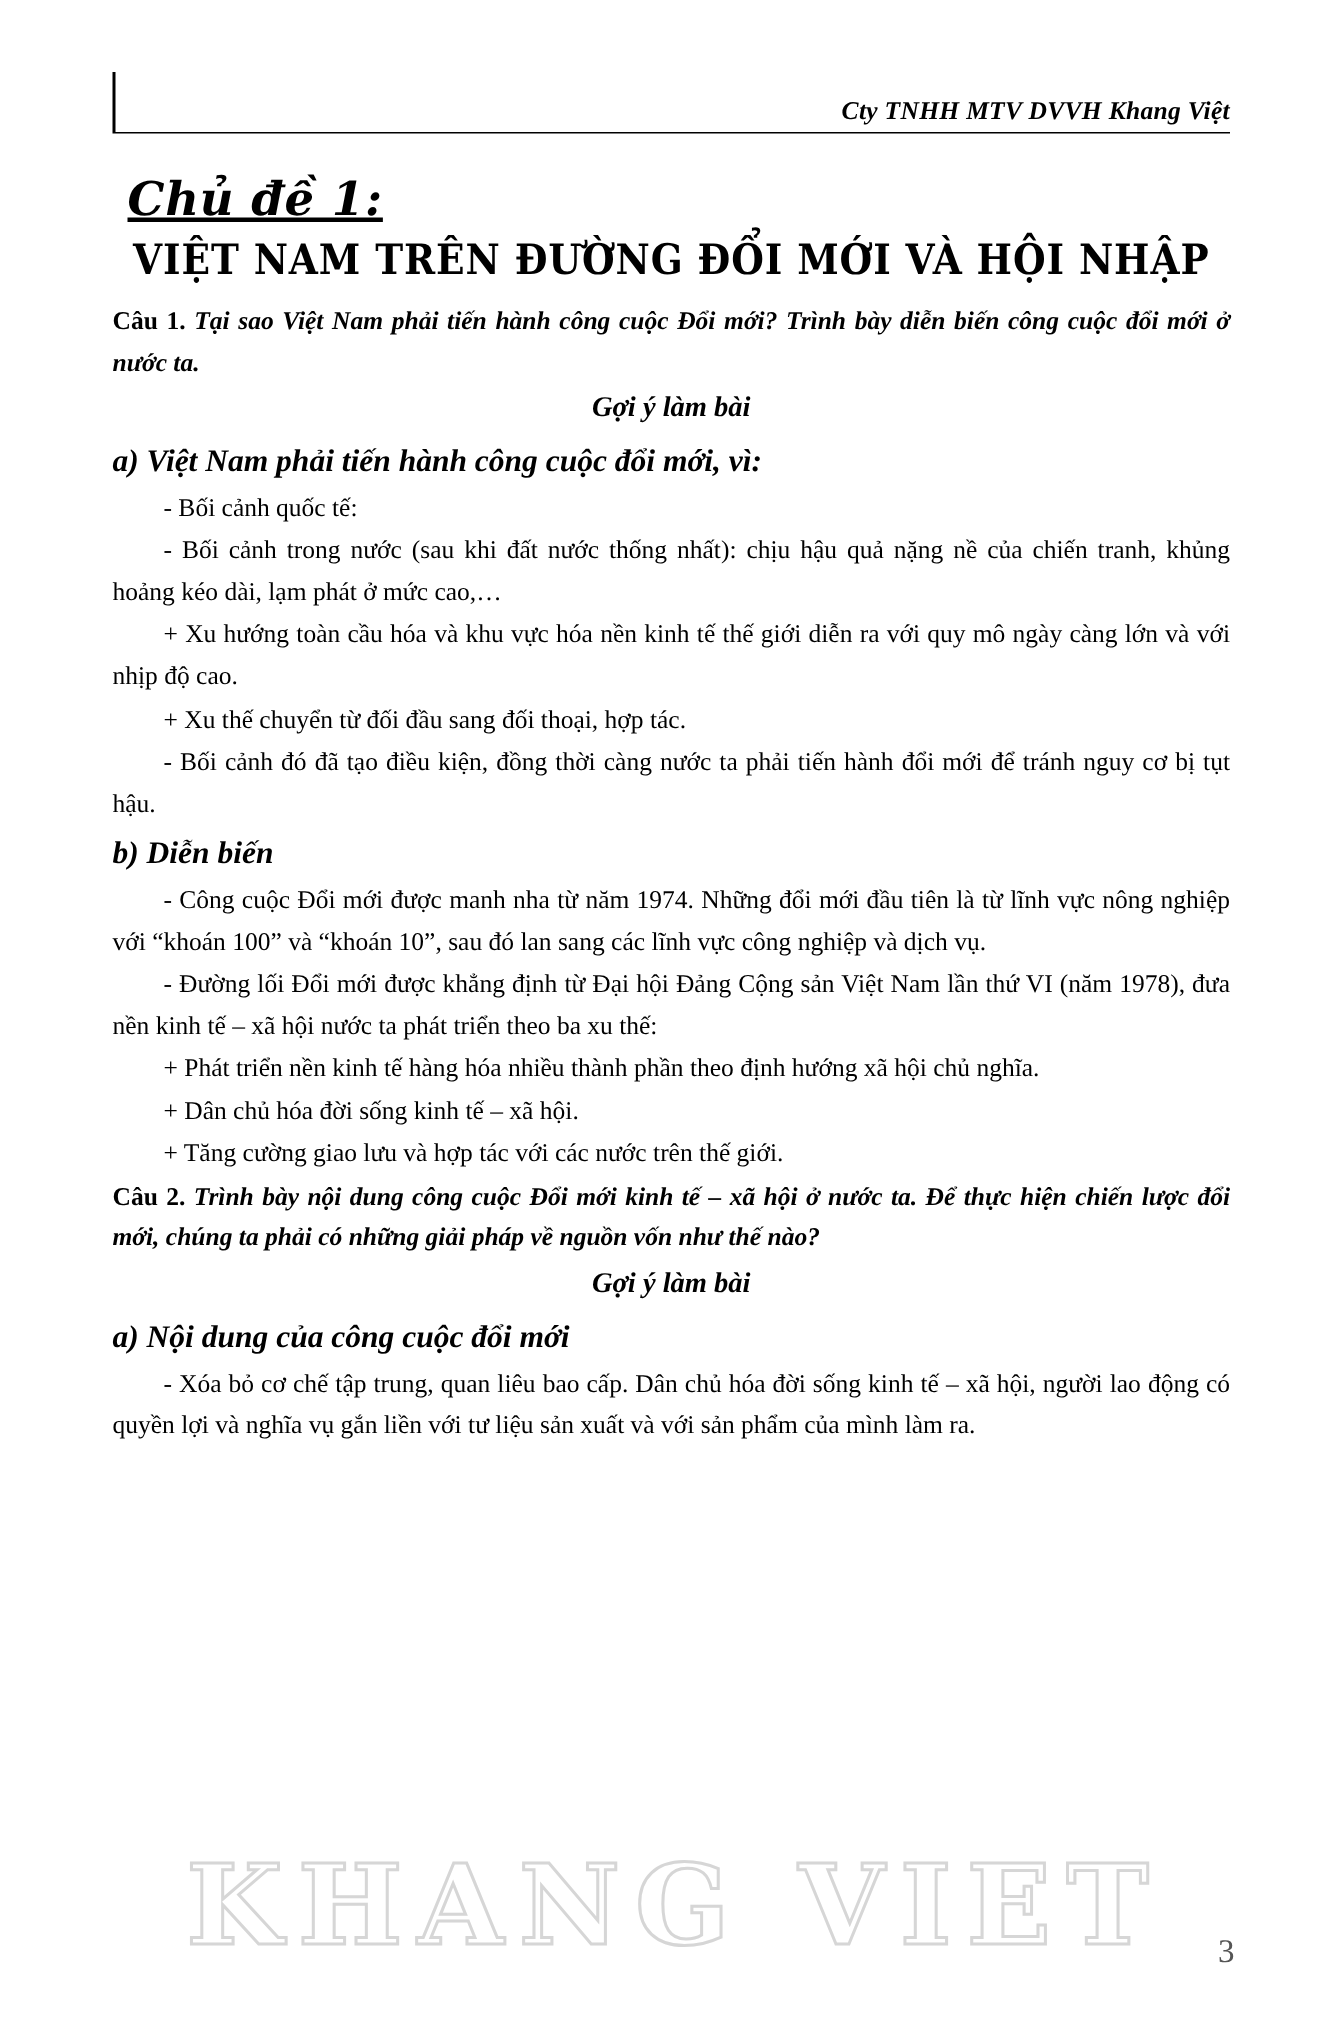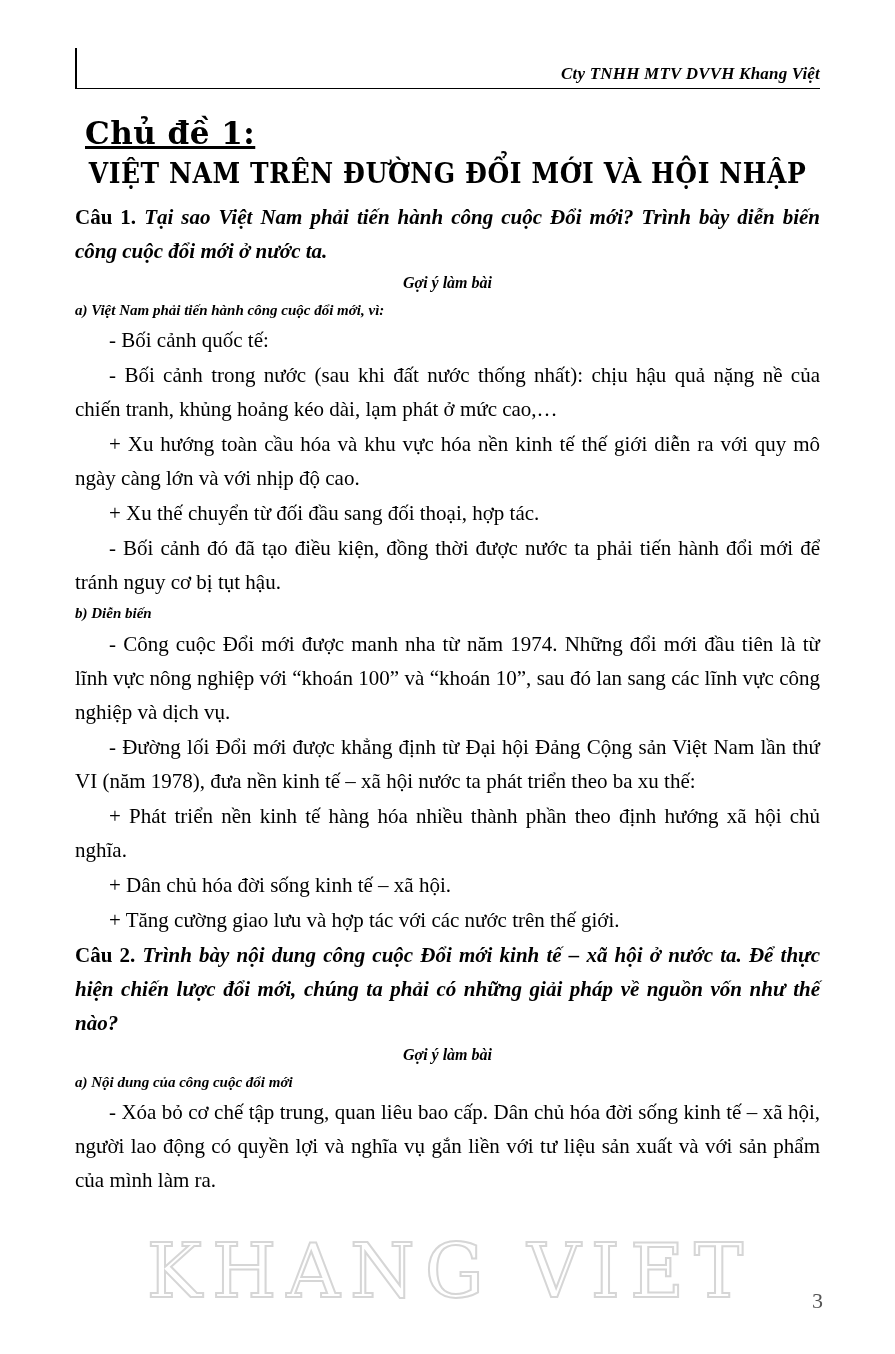--- a/index.html
+++ b/index.html
@@ -55,72 +55,73 @@
     white-space: nowrap;
   }
   
   .chapter-title {
     font-family: "DejaVu Serif", serif;
     font-weight: bold;
     font-size: 31px;
     text-decoration: underline;
     margin: 0 0 4px 10px;
     letter-spacing: 0.5px;
+    font-style: italic;
   }
   .main-title {
     text-align: center;
     font-family: "DejaVu Serif", serif;
     font-weight: bold;
     font-size: 25px;
     letter-spacing: 0.6px;
     margin: 6px 0 14px 0;
     transform: scaleY(1.12);
     transform-origin: center top;
   }
   
   p {
     margin: 0 0 1px 0;
-    font-size: 21px;
+    font-size: 17px;
     line-height: 1.62;
     text-align: justify;
   }
   .q-head {
     font-weight: bold;
     font-style: italic;
   }
   .q-head .q-label {
     font-style: normal;
   }
   .center-italic {
     text-align: center;
     font-weight: bold;
     font-style: italic;
-    font-size: 16px;
+    font-size: 19px;
     margin: 2px 0 2px 0;
   }
   .sub-head {
     font-weight: bold;
     font-style: italic;
-    font-size: 15px;
+    font-size: 21px;
     margin: 2px 0 1px 0;
     font-family: Liberation Serif, serif;
   }
   .hang {
     padding-left: 0;
     text-indent: 34px;
   }
   
   .watermark {
     position: absolute;
     left: 50px;
     bottom: 40px;
     width: 800px;
     text-align: center;
     font-family: "DejaVu Serif", serif;
-    font-weight: normal;
+    font-weight: bold;
     font-size: 74px;
     letter-spacing: 10px;
     color: #ffffff;
     -webkit-text-stroke: 2px #d6d6d6;
     text-shadow: 0 0 0 #d9d9d9;
     user-select: none;
     pointer-events: none;
   }
   .page-number {
     position: absolute;
@@ -148,21 +149,21 @@
 
     <p class="q-head"><span class="q-label">Câu 1.</span><span> Tại sao Việt Nam phải tiến hành công cuộc Đổi mới? Trình bày diễn biến công cuộc đổi mới ở nước ta.</span></p>
 
     <p class="center-italic">Gợi ý làm bài</p>
 
     <p class="sub-head">a) Việt Nam phải tiến hành công cuộc đổi mới, vì:</p>
     <p class="hang">- Bối cảnh quốc tế:</p>
     <p class="hang">- Bối cảnh trong nước (sau khi đất nước thống nhất): chịu hậu quả nặng nề của chiến tranh, khủng hoảng kéo dài, lạm phát ở mức cao,…</p>
     <p class="hang">+ Xu hướng toàn cầu hóa và khu vực hóa nền kinh tế thế giới diễn ra với quy mô ngày càng lớn và với nhịp độ cao.</p>
     <p class="hang">+ Xu thế chuyển từ đối đầu sang đối thoại, hợp tác.</p>
-    <p class="hang">- Bối cảnh đó đã tạo điều kiện, đồng thời được nước ta phải tiến hành đổi mới để tránh nguy cơ bị tụt hậu.</p>
+    <p class="hang">- Bối cảnh đó đã tạo điều kiện, đồng thời càng nước ta phải tiến hành đổi mới để tránh nguy cơ bị tụt hậu.</p>
 
     <p class="sub-head">b)  Diễn biến</p>
     <p class="hang">- Công cuộc Đổi mới được manh nha từ năm 1974. Những đổi mới đầu tiên là từ lĩnh vực nông nghiệp với “khoán 100” và “khoán 10”, sau đó lan sang các lĩnh vực công nghiệp và dịch vụ.</p>
     <p class="hang">- Đường lối Đổi mới được khẳng định từ Đại hội Đảng Cộng sản Việt Nam lần thứ VI (năm 1978), đưa nền kinh tế – xã hội nước ta phát triển theo ba xu thế:</p>
     <p class="hang">+ Phát triển nền kinh tế hàng hóa nhiều thành phần theo định hướng xã hội chủ nghĩa.</p>
     <p class="hang">+ Dân chủ hóa đời sống kinh tế – xã hội.</p>
     <p class="hang">+ Tăng cường giao lưu và hợp tác với các nước trên thế giới.</p>
 
     <p class="q-head"><span class="q-label">Câu 2.</span><span> Trình bày nội dung công cuộc Đổi mới kinh tế – xã hội ở nước ta. Để thực hiện chiến lược đổi mới, chúng ta phải có những giải pháp về nguồn vốn như thế nào?</span></p>
 

